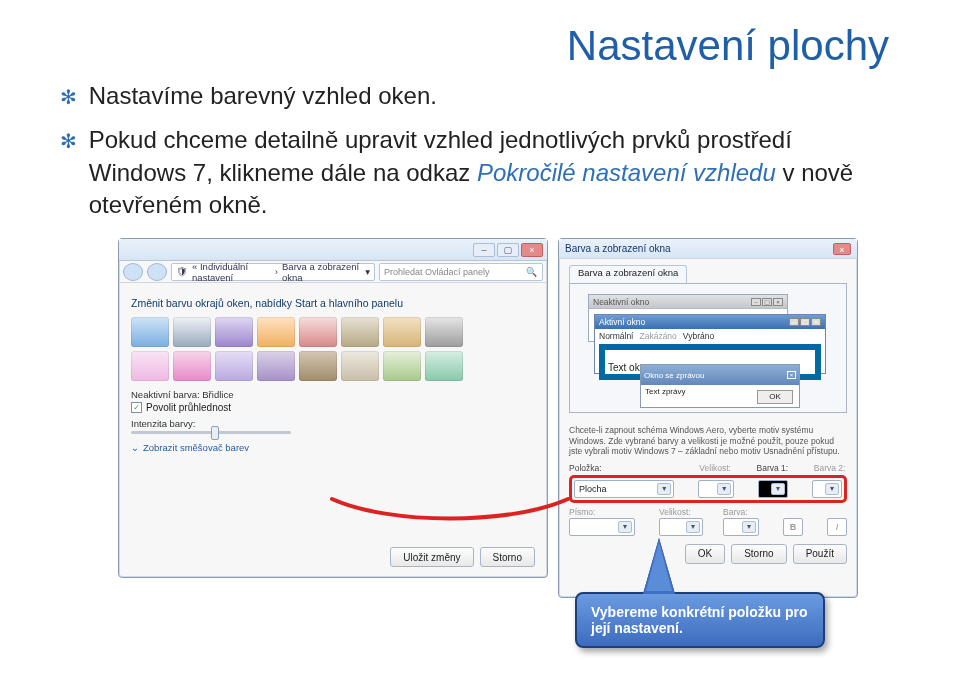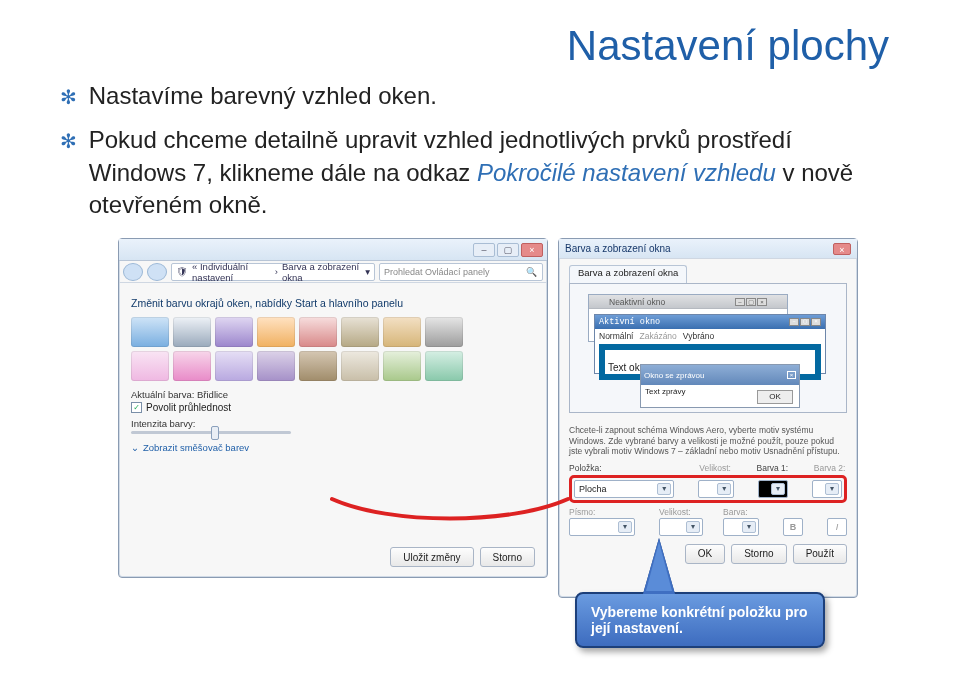--- a/index.html
+++ b/index.html
@@ -108,23 +108,23 @@
 
   
   .rw-title { padding:2px 6px; font-size:10px; color:#17386a; border-bottom:1px solid #cfd7e2; background:linear-gradient(#eaf2fb,#d7e5f3); height:20px; display:flex; align-items:center; justify-content:space-between; }
   .rw-body { padding:6px 10px 8px; }
   .tabstrip { height:18px; display:flex; }
   .tab { border:1px solid #b8c5d6; border-bottom:none; background:#f4f7fb; padding:1px 8px; font-size:9.5px; border-radius:3px 3px 0 0; }
   .preview {
     border:1px solid #aab6c8; background:#f5f7fa; height:130px; position:relative; overflow:hidden;
   }
   .pv-winA { position:absolute; left:18px; top:10px; width:200px; height:48px; background:#fff; border:1px solid #9aabc2; }
-  .pv-winA .cap { background:linear-gradient(#e0e1e3,#c4c7cc); height:14px; font-size:8.5px; padding:0 20px; color:#555; display:flex; justify-content:space-between; align-items:center; border-bottom:1px solid #b5b9c0;}
+  .pv-winA .cap { background:linear-gradient(#e0e1e3,#c4c7cc); height:14px; font-size:8.5px; padding:0 4px; color:#555; display:flex; justify-content:space-between; align-items:center; border-bottom:1px solid #b5b9c0;}
   .pv-winB { position:absolute; left:24px; top:30px; width:232px; height:60px; background:#fff; border:1px solid #6d86aa; }
-  .pv-winB .cap { background:linear-gradient(#6e9dd6,#3a6fb0); color:#fff; height:14px; font-size:8.5px; padding:0 4px; display:flex; justify-content:space-between; align-items:center;font-family:Liberation Mono, monospace; }
+  .pv-winB .cap { background:linear-gradient(#6e9dd6,#3a6fb0); color:#fff; height:14px; font-size:8.5px; padding:0 4px; display:flex; justify-content:space-between; align-items:center; }
   .pv-winB .body { padding:2px 4px; font-size:8.5px; color:#333; display:flex; gap:6px; }
   .pv-msg { position:absolute; left:70px; top:80px; width:160px; height:44px; background:#fff; border:1px solid #8899b0; }
   .pv-msg .cap { background:linear-gradient(#8eaed6,#6288ba); color:#fff; height:20px; font-size:8px; padding:0 3px; display:flex; justify-content:space-between; align-items:center; }
   .pv-msg .body { padding:2px 4px; font-size:8px; }
   .pv-ok { position:absolute; right:6px; bottom:3px; width:36px; height:14px; border:1px solid #999; background:#eee; font-size:8px; text-align:center; line-height:12px; }
   .note { font-size:8.5px; color:#555; line-height:1.25; margin:12px 0 6px; }
   .fieldrow { display:flex; gap:24px; align-items:flex-start; margin-top:2px; }
   .fieldcol { display:flex; flex-direction:column; font-size:8.5px; color:#444; }
   .fieldcol .l { margin-bottom:1px; }
   .dd { height:18px; background:#fff; border:1px solid #9fb1c8; border-radius:2px; display:flex; align-items:center; padding:0 4px; font-size:9px; position:relative; }
@@ -222,21 +222,21 @@
         <div class="sw sw8"></div>
         <div class="sw sw9"></div>
         <div class="sw sw10"></div>
         <div class="sw sw11"></div>
         <div class="sw sw12"></div>
         <div class="sw sw13"></div>
         <div class="sw sw14"></div>
         <div class="sw sw15"></div>
         <div class="sw sw16"></div>
       </div>
-      <div class="lbl">Aktuální barva: Břidlice</div>
+      <div class="lbl">Neaktivní barva: Břidlice</div>
       <div class="chk">
         <div class="chkbox">✓</div>
         <span>Povolit průhlednost</span>
       </div>
       <div class="lbl">Intenzita barvy:</div>
       <div class="slider-row">
         <div class="slider">
             <div class="thumb"></div>
           </div>
       </div>

